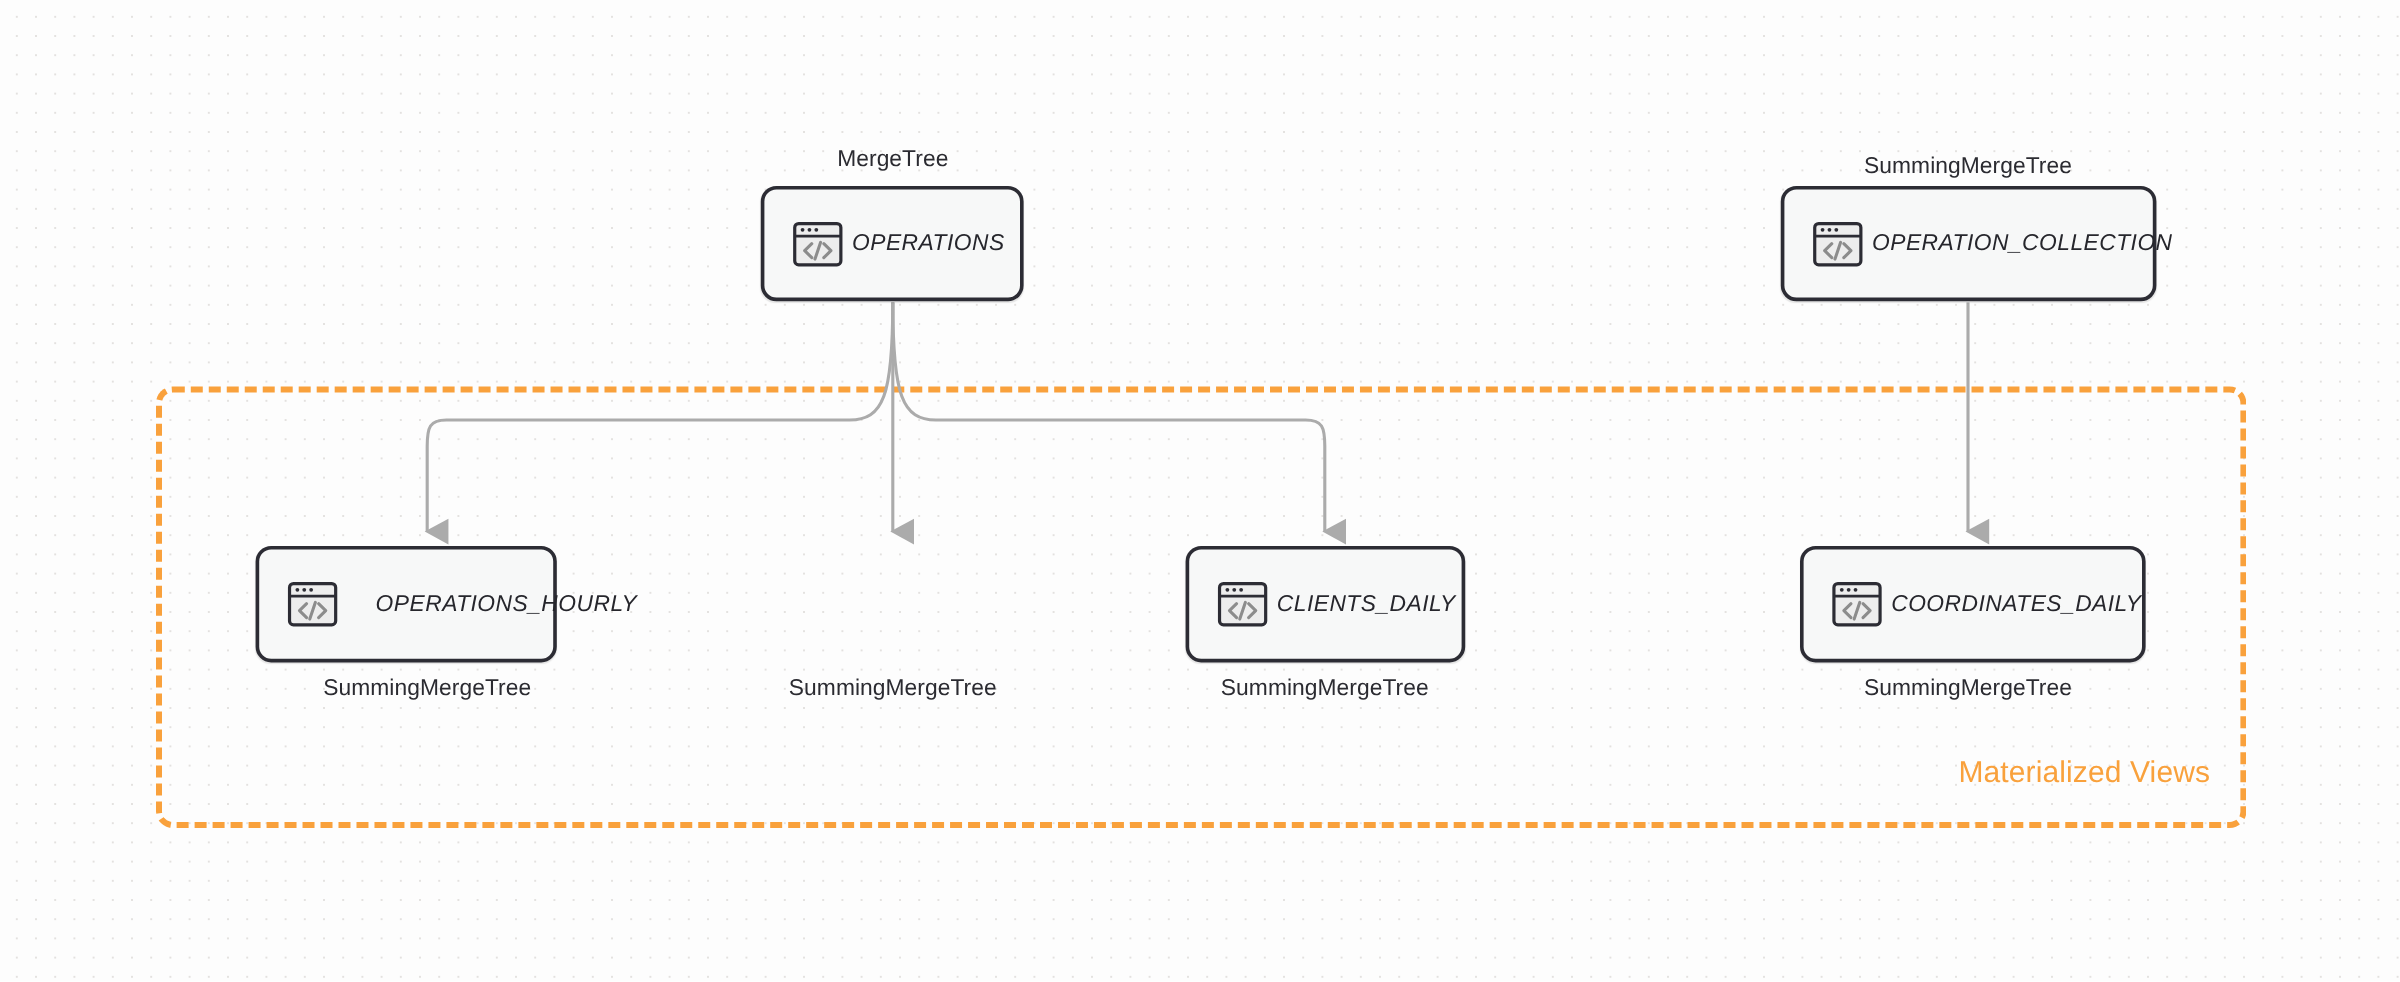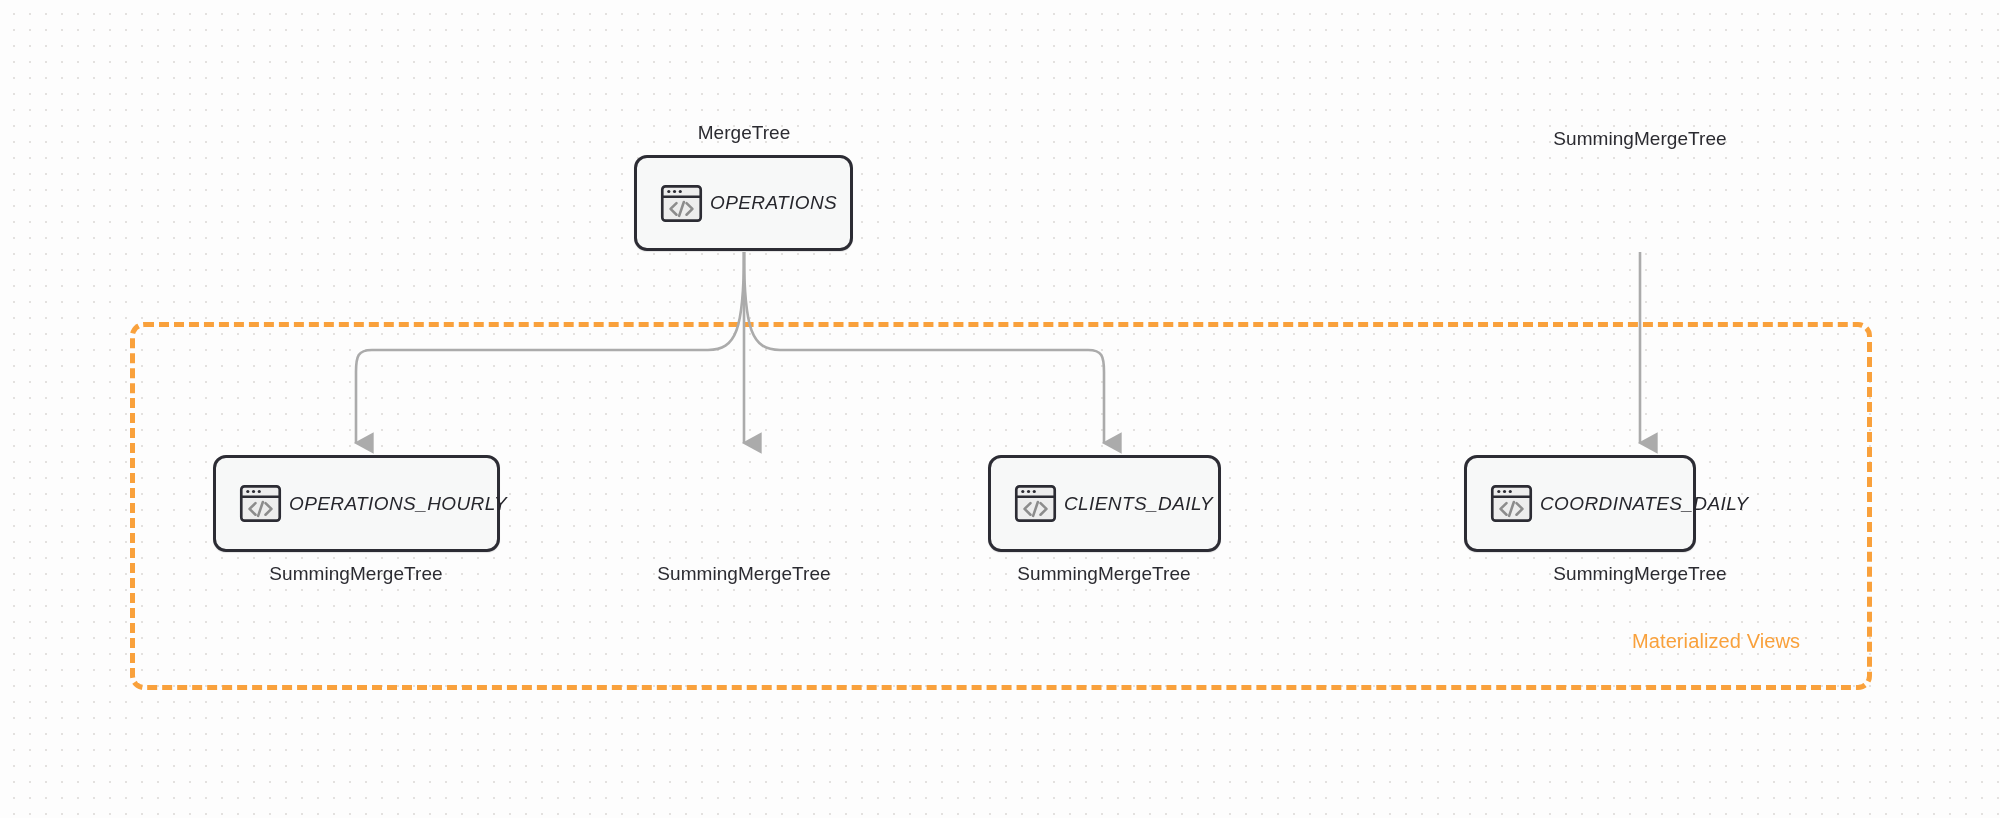--- a/index.html
+++ b/index.html
@@ -36,21 +36,21 @@
 
   
   .group-box {
     position: absolute;
     box-sizing: border-box;
     border-radius: 14px;
     border-style: dashed;
   }
   .group-label {
     position: absolute;
-    font-size: 20px;
+    font-size: 25px;
     letter-spacing: 0.1px;
     white-space: nowrap;
   }
 
   
   .node {
     position: absolute;
     box-sizing: border-box;
     display: flex;
     align-items: center;
@@ -137,22 +137,37 @@
         <circle cx="15.2" cy="10.3" r="1.55" fill="#2c2c34"></circle>
         <circle cx="20.8" cy="10.3" r="1.55" fill="#2c2c34"></circle>
         <path d="M 17.1 21.6 L 11.3 27.3 L 17.1 33.0" fill="none" stroke="#8c8c8c" stroke-width="2.5" stroke-linecap="round" stroke-linejoin="round"></path>
         <path d="M 26.9 21.6 L 32.7 27.3 L 26.9 33.0" fill="none" stroke="#8c8c8c" stroke-width="2.5" stroke-linecap="round" stroke-linejoin="round"></path>
         <path d="M 24.3 20.5 L 19.7 34.1" fill="none" stroke="#8c8c8c" stroke-width="2.5" stroke-linecap="round"></path>
       </svg>
     </span>
     <span class="node-title">OPERATIONS</span>
   </div>
 
-
-  <div class="node" style="left:213px; top:455px; width:287px; height:97px;">
+  <div class="node" style="left:1484px; top:155px; width:313px; height:96px;">
+    <span class="node-icon">
+      <svg viewBox="0 0 44 44" width="45" height="45" xmlns="http://www.w3.org/2000/svg">
+        <rect x="3.2" y="5.2" width="37.6" height="33.6" rx="3.2" fill="#ededed" stroke="#2c2c34" stroke-width="2.6"></rect>
+        <path d="M 3.2 15.4 L 40.8 15.4" stroke="#2c2c34" stroke-width="2.3"></path>
+        <circle cx="9.6" cy="10.3" r="1.55" fill="#2c2c34"></circle>
+        <circle cx="15.2" cy="10.3" r="1.55" fill="#2c2c34"></circle>
+        <circle cx="20.8" cy="10.3" r="1.55" fill="#2c2c34"></circle>
+        <path d="M 17.1 21.6 L 11.3 27.3 L 17.1 33.0" fill="none" stroke="#8c8c8c" stroke-width="2.5" stroke-linecap="round" stroke-linejoin="round"></path>
+        <path d="M 26.9 21.6 L 32.7 27.3 L 26.9 33.0" fill="none" stroke="#8c8c8c" stroke-width="2.5" stroke-linecap="round" stroke-linejoin="round"></path>
+        <path d="M 24.3 20.5 L 19.7 34.1" fill="none" stroke="#8c8c8c" stroke-width="2.5" stroke-linecap="round"></path>
+      </svg>
+    </span>
+    <span class="node-title">OPERATION_COLLECTION</span>
+  </div>
+
+  <div class="node" style="left:213px; top:455px; width:251px; height:97px;gap:24px;">
     <span class="node-icon">
       <svg viewBox="0 0 44 44" width="45" height="45" xmlns="http://www.w3.org/2000/svg">
         <rect x="3.2" y="5.2" width="37.6" height="33.6" rx="3.2" fill="#ededed" stroke="#2c2c34" stroke-width="2.6"></rect>
         <path d="M 3.2 15.4 L 40.8 15.4" stroke="#2c2c34" stroke-width="2.3"></path>
         <circle cx="9.6" cy="10.3" r="1.55" fill="#2c2c34"></circle>
         <circle cx="15.2" cy="10.3" r="1.55" fill="#2c2c34"></circle>
         <circle cx="20.8" cy="10.3" r="1.55" fill="#2c2c34"></circle>
         <path d="M 17.1 21.6 L 11.3 27.3 L 17.1 33.0" fill="none" stroke="#8c8c8c" stroke-width="2.5" stroke-linecap="round" stroke-linejoin="round"></path>
         <path d="M 26.9 21.6 L 32.7 27.3 L 26.9 33.0" fill="none" stroke="#8c8c8c" stroke-width="2.5" stroke-linecap="round" stroke-linejoin="round"></path>
         <path d="M 24.3 20.5 L 19.7 34.1" fill="none" stroke="#8c8c8c" stroke-width="2.5" stroke-linecap="round"></path>
@@ -174,21 +189,21 @@
         <circle cx="20.8" cy="10.3" r="1.55" fill="#2c2c34"></circle>
         <path d="M 17.1 21.6 L 11.3 27.3 L 17.1 33.0" fill="none" stroke="#8c8c8c" stroke-width="2.5" stroke-linecap="round" stroke-linejoin="round"></path>
         <path d="M 26.9 21.6 L 32.7 27.3 L 26.9 33.0" fill="none" stroke="#8c8c8c" stroke-width="2.5" stroke-linecap="round" stroke-linejoin="round"></path>
         <path d="M 24.3 20.5 L 19.7 34.1" fill="none" stroke="#8c8c8c" stroke-width="2.5" stroke-linecap="round"></path>
       </svg>
     </span>
     <span class="node-title">CLIENTS_DAILY</span>
   </div>
   <div class="engine-caption" style="left:1004px; top:563px; width:200px;">SummingMergeTree</div>
 
-  <div class="node" style="left:1464px; top:455px; width:232px; height:97px;">
+  <div class="node" style="left:1500px; top:455px; width:288px; height:97px;">
     <span class="node-icon">
       <svg viewBox="0 0 44 44" width="45" height="45" xmlns="http://www.w3.org/2000/svg">
         <rect x="3.2" y="5.2" width="37.6" height="33.6" rx="3.2" fill="#ededed" stroke="#2c2c34" stroke-width="2.6"></rect>
         <path d="M 3.2 15.4 L 40.8 15.4" stroke="#2c2c34" stroke-width="2.3"></path>
         <circle cx="9.6" cy="10.3" r="1.55" fill="#2c2c34"></circle>
         <circle cx="15.2" cy="10.3" r="1.55" fill="#2c2c34"></circle>
         <circle cx="20.8" cy="10.3" r="1.55" fill="#2c2c34"></circle>
         <path d="M 17.1 21.6 L 11.3 27.3 L 17.1 33.0" fill="none" stroke="#8c8c8c" stroke-width="2.5" stroke-linecap="round" stroke-linejoin="round"></path>
         <path d="M 26.9 21.6 L 32.7 27.3 L 26.9 33.0" fill="none" stroke="#8c8c8c" stroke-width="2.5" stroke-linecap="round" stroke-linejoin="round"></path>
         <path d="M 24.3 20.5 L 19.7 34.1" fill="none" stroke="#8c8c8c" stroke-width="2.5" stroke-linecap="round"></path>

